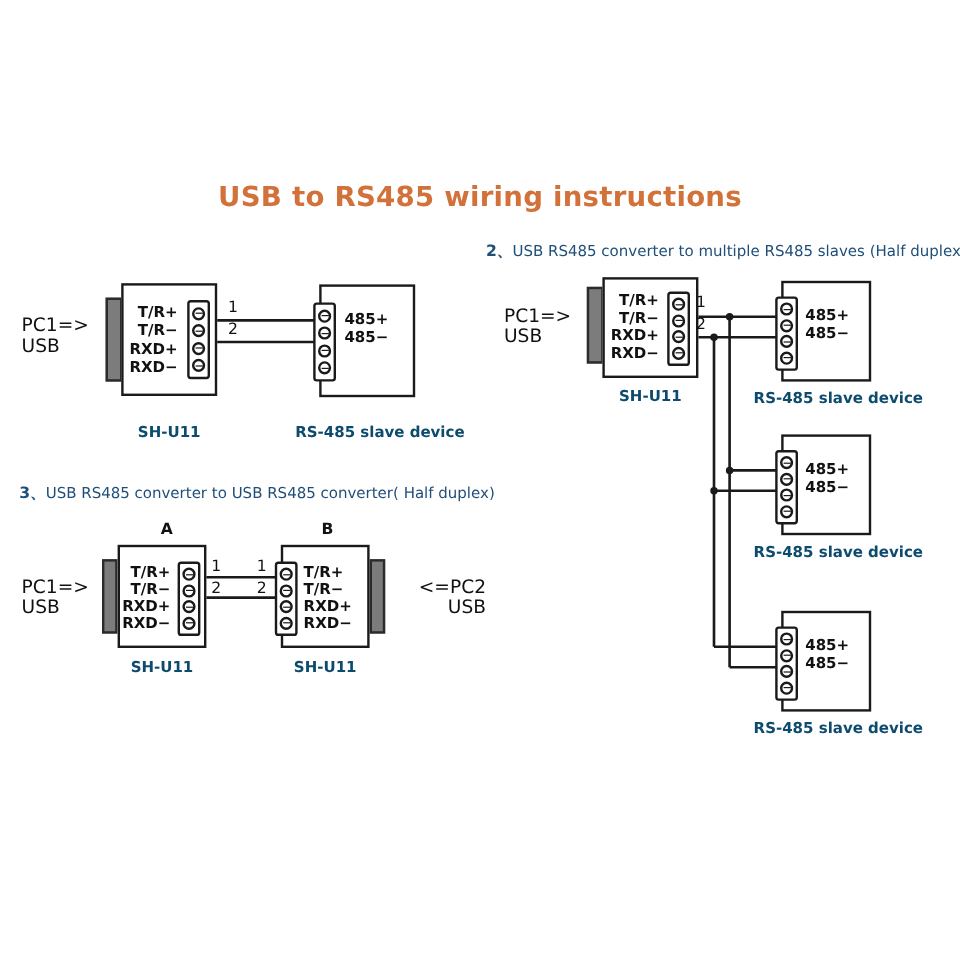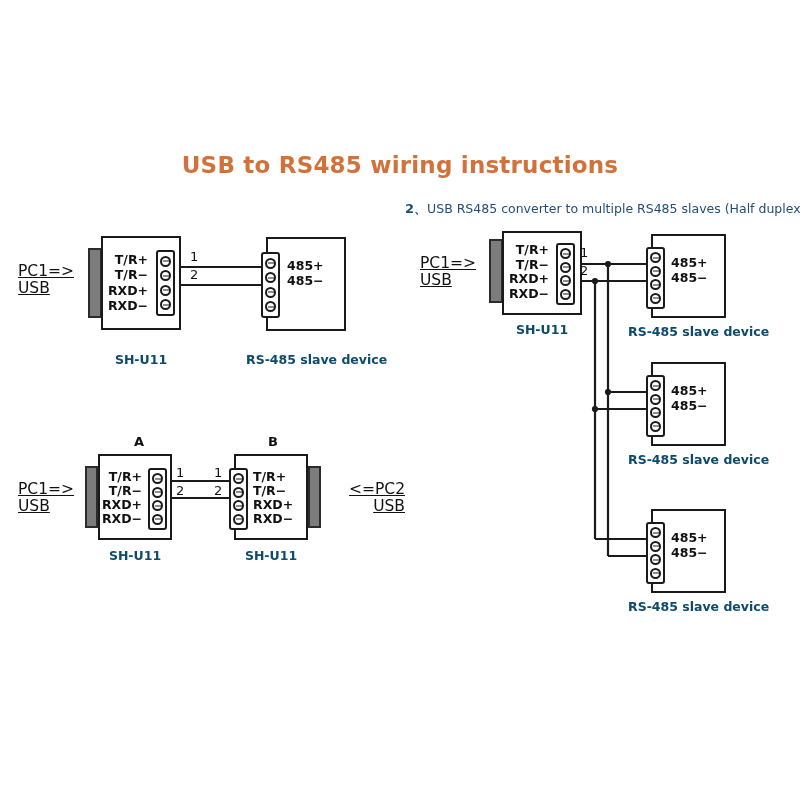--- a/index.html
+++ b/index.html
@@ -121,21 +121,20 @@
   .caption.center { text-align: center; }
 
   .pclabel {
     position: absolute;
     font-family: "DejaVu Sans", sans-serif;
     font-size: 15.5px;
     font-weight: normal;
     color: #111;
     line-height: 1.12;
     white-space: nowrap;
-    text-decoration: underline;
   }
   .pclabel.alignright { text-align: right; margin-left: 22px; }
 
   .ablabel {
     position: absolute;
     font-family: "DejaVu Sans", sans-serif;
     font-size: 13px;
     font-weight: bold;
     color: #111;
   }
@@ -171,20 +170,23 @@
 
 <div id="stage">
 
   <div class="title">USB to RS485 wiring instructions</div>
 
 
   <div class="heading" style="left:405px; top:200px;">
     <span class="num">2、</span><span class="txt">USB RS485 converter to multiple RS485 slaves (Half duplex)</span>
   </div>
 
+  <div class="heading" style="left:16px; top:402px;">
+    <span class="num">3、</span><span class="txt">USB RS485 converter to USB RS485 converter( Half duplex)</span>
+  </div>
 
   <svg class="wires" viewBox="0 0 800 800">
 
     <line x1="175" y1="267" x2="266" y2="267"></line>
     <line x1="175" y1="285" x2="266" y2="285"></line>
 
     <line x1="575" y1="264" x2="651" y2="264"></line>
     <line x1="575" y1="281" x2="651" y2="281"></line>
 
     <line x1="608" y1="264" x2="608" y2="556"></line>

